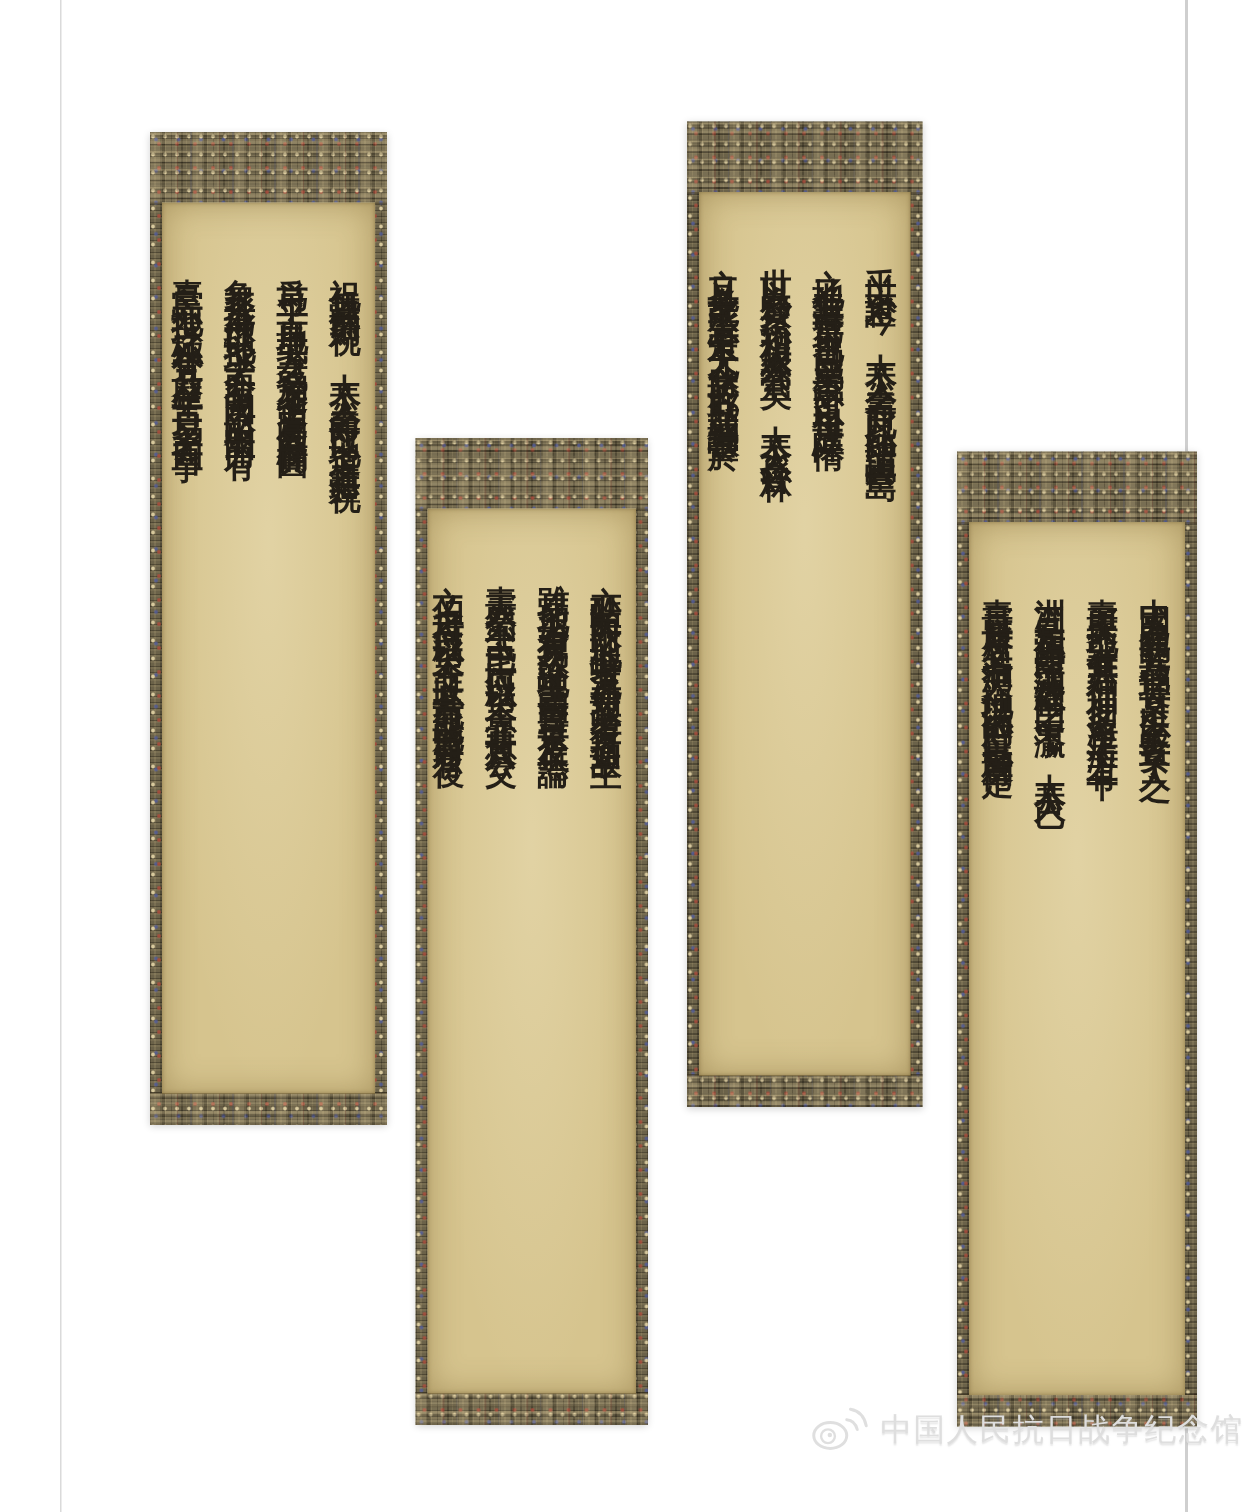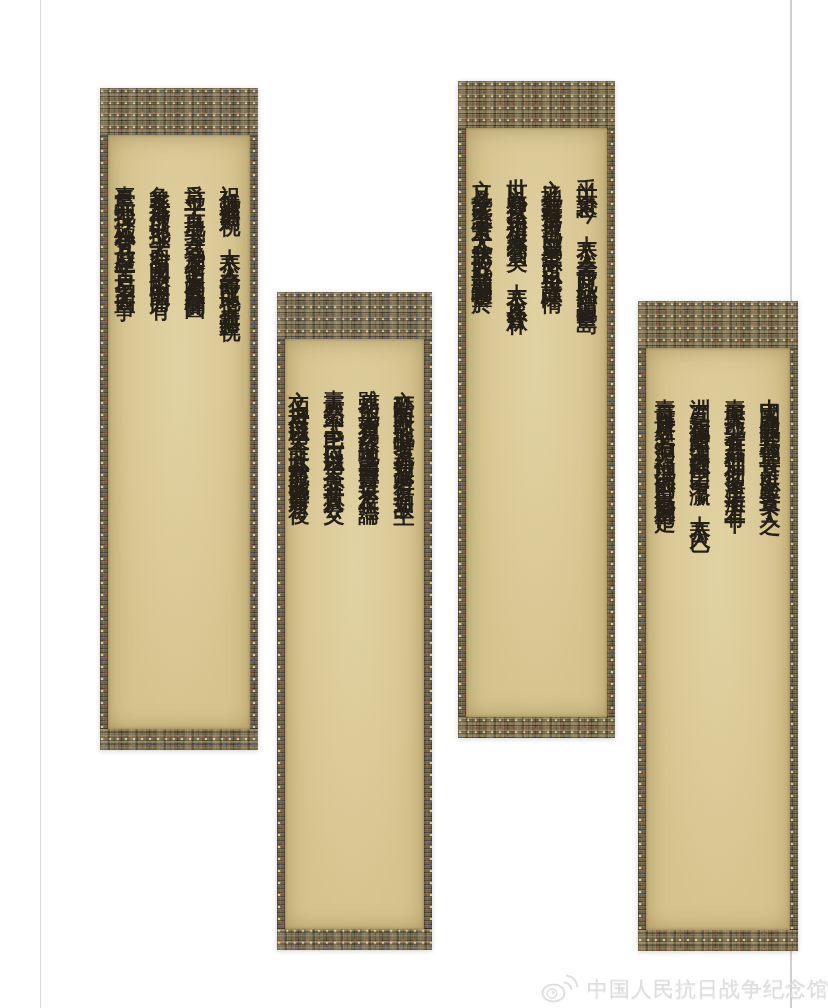--- a/index.html
+++ b/index.html
@@ -61,21 +61,21 @@
   }
   .col{display:block;}
 
   .s1{left:60px;top:72px;width:158px;height:662px;}
   .s2{left:237px;top:276px;width:155px;height:658px;}
   .s3{left:418px;top:65px;width:157px;height:657px;}
   .s4{left:598px;top:285px;width:160px;height:650px;}
 
   
   .watermark{
-    position:absolute;left:540px;top:972px;
+    position:absolute;left:540px;top:936px;
     display:flex;align-items:center;gap:7px;
     color:#dcdcdc;
     justify-content:space-between;
   }
   .watermark svg{display:block;opacity:.95;}
   .watermark .wm-text{
     font-size:21px;
     letter-spacing:1px;
     color:#dedede;
     text-shadow:0 1px 1px rgba(180,180,180,.35);

